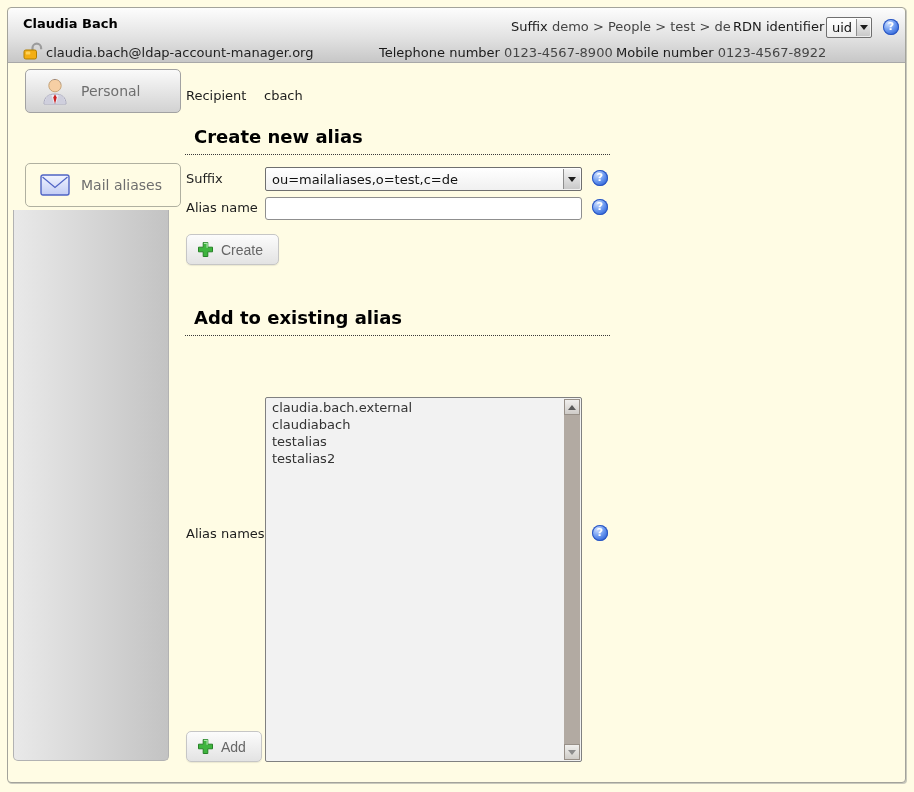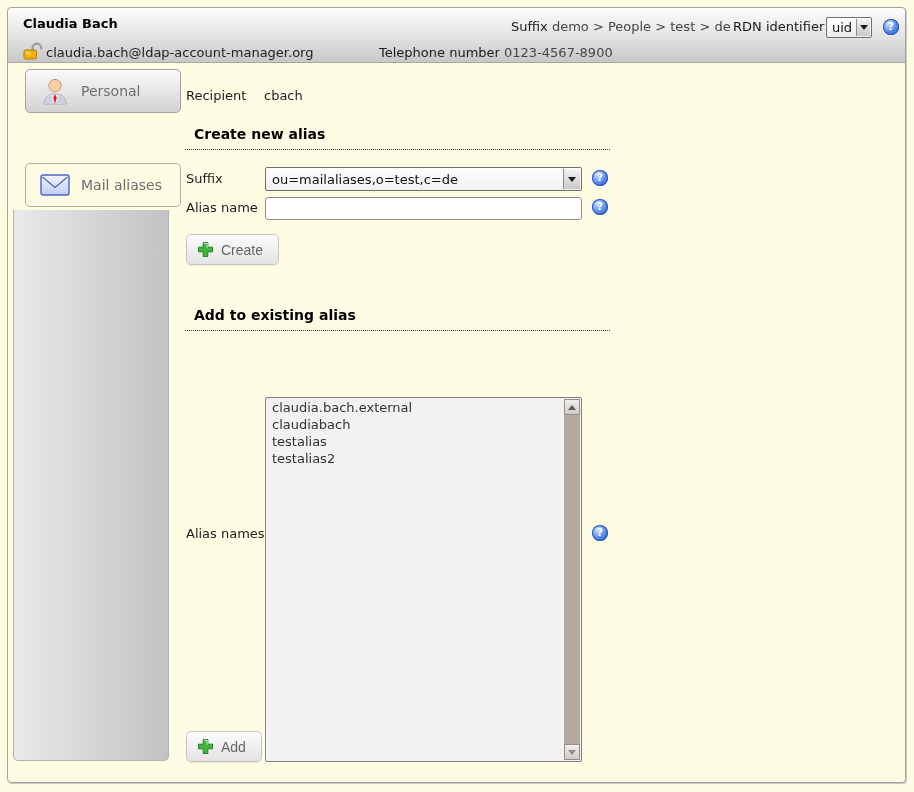--- a/index.html
+++ b/index.html
@@ -65,21 +65,21 @@
   .sidebar-bg {
     position:absolute; left:5px; top:202px; width:156px; height:551px;
     background:linear-gradient(90deg,#e9e9e9,#c3c3c3);
     border:1px solid #b2b2b2; border-top:none;
     border-radius:0 0 5px 5px;
   }
   
   .c-label { position:absolute; color:#1d1d1d; white-space:nowrap; }
   .section-heading {
     position:absolute; left:177px; width:425px;
-    font-weight:bold; font-size:14px; color:#000;
+    font-weight:bold; font-size:18px; color:#000;
     padding:0 0 7px 9px;
     border-bottom:1px dotted #3a3a3a;
   }
   .big-select {
     position:absolute; left:257px; width:317px; height:24px;
     background:linear-gradient(#ffffff,#f0f0f0);
     border:1px solid #6f6f6f; border-radius:2px; cursor:pointer;
   }
   .big-select .sel-text { position:absolute; left:6px; top:4px; font-size:13px; color:#111; white-space:nowrap; }
   .big-select .sel-btn { width:17px; }
@@ -149,20 +149,24 @@
         <rect x="3.8" y="9.6" width="4.5" height="3" rx="1.2" fill="#ffd866" opacity="0.85"></rect>
       </svg>
     </span>
     <span class="row2-item" style="left:38px;">claudia.bach@ldap-account-manager.org</span>
 
     <span class="row2-item" style="left:347px;margin-left:24px;">
       <span class="hdr-label">Telephone number</span>
       <span class="hdr-value">0123-4567-8900</span>
     </span>
 
+    <span class="row2-item" style="left:608px;">
+      <span class="hdr-label">Mobile number</span>
+      <span class="hdr-value">0123-4567-8922</span>
+    </span>
   </div>
 
   <div class="tab" style="top:61px;">
     <span class="ticon">
       <svg width="30" height="30" viewBox="0 0 30 30">
         <path d="M4 28 c0-7 4.5-10 11-10 s11 3 11 10 z" fill="#ebebf3" stroke="#a9a9bd"></path>
         <path d="M4.6 28 c0.4-5.5 3-8.4 6.6-9.4 L14 28 z" fill="#cfcfdd"></path>
         <path d="M25.4 28 c-0.4-5.5-3-8.4-6.6-9.4 L16 28 z" fill="#cfcfdd"></path>
         <path d="M15 18.2 l-1.7 3.2 1.7 6.6 1.7-6.6 z" fill="#cc2222"></path>
         <circle cx="15" cy="9.6" r="6.2" fill="#f6cfa4" stroke="#c9a678"></circle>

